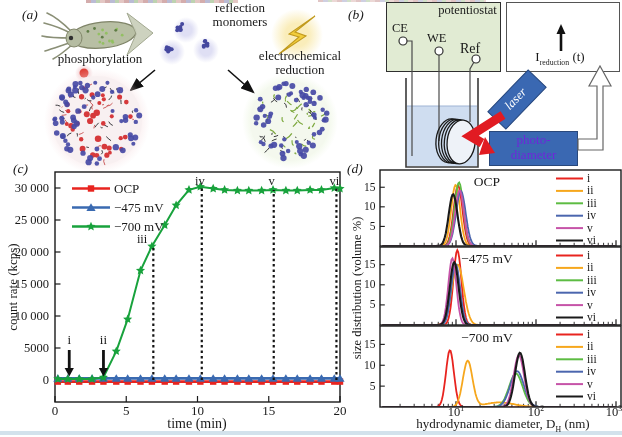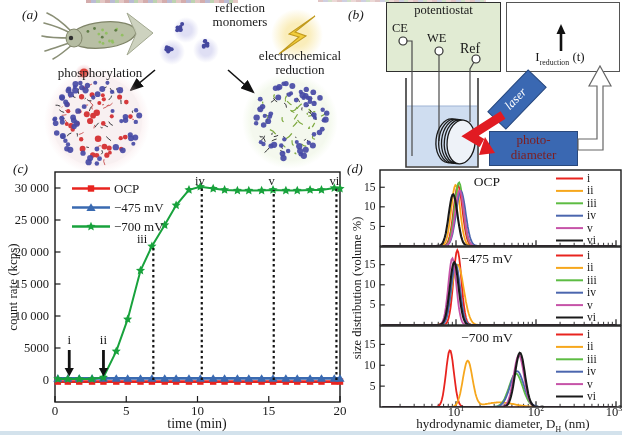--- a/index.html
+++ b/index.html
@@ -7,32 +7,32 @@
         font-family:"Liberation Serif",serif;color:#1a1a1a;}
   svg text{font-family:"Liberation Serif",serif;fill:#1a1a1a;}
   .txt{position:absolute;z-index:3;font-size:13px;line-height:1.08;}
   .ctr{text-align:center;}
   .lbl{font-style:italic;font-size:13.5px;}
   .box{position:absolute;z-index:1;box-sizing:border-box;}
   #box-potentiostat{left:386px;top:2px;width:115px;height:70px;background:#e1ebd3;border:1.6px solid #2f2f2f;}
   #box-sizedist{left:506px;top:2px;width:114px;height:70px;background:#fff;border:1.4px solid #555;}
   #box-photodet{left:489px;top:131px;width:89px;height:35px;background:#3a68b2;border:1px solid #29487c;}
   #gfx{position:absolute;left:0;top:0;z-index:2;}
-  #txt-potentiostat{left:386px;top:4px;width:115px;font-size:12.5px;}
+  #txt-potentiostat{left:386px;top:4px;width:115px;font-size:12.5px;padding-left:24px;}
   #txt-ce{left:392px;top:22px;font-size:12.5px;}
   #txt-we{left:427px;top:32px;font-size:12.5px;}
   #txt-ref{left:460px;top:41px;font-size:14px;}
   #txt-sizedist{left:507px;top:5px;width:112px;font-size:12.5px;}
   #txt-iscat{left:508px;top:50px;width:104px;font-size:13px;}
   #txt-iscat sub{font-size:.6em;}
   #txt-laser{left:488px;top:92px;width:58px;height:16px;text-align:center;color:#fff;
              font-style:italic;font-size:12.5px;transform:rotate(-46deg);transform-origin:50% 50%;}
-  #txt-photodet{left:489px;top:133px;width:89px;color:#7f1d1d;font-size:13px;line-height:1.15;}
+  #txt-photodet{left:489px;top:133px;width:89px;color:#6d28d9;font-size:13px;line-height:1.15;}
   #txt-reflection{left:196px;top:1px;width:88px;}
-  #txt-phos{left:48px;top:66px;width:104px;}
+  #txt-phos{left:48px;top:52px;width:104px;}
   #txt-electro{left:246px;top:49px;width:108px;}
   #lbl-a{left:22px;top:8px;} #lbl-b{left:348px;top:8px;}
   #lbl-c{left:13px;top:162px;} #lbl-d{left:347px;top:162px;}
   .vlab{position:absolute;z-index:3;white-space:nowrap;font-size:13px;
         transform:translate(-50%,-50%) rotate(-90deg);}
   #clab-y{left:13px;top:287px;}
   #dlab-y{left:357px;top:288px;font-size:12.5px;}
   #clab-x{left:117px;top:416px;width:160px;font-size:14px;}
   #dlab-x{left:398px;top:417px;width:210px;}
   #dlab-x sub{font-size:.6em;}

